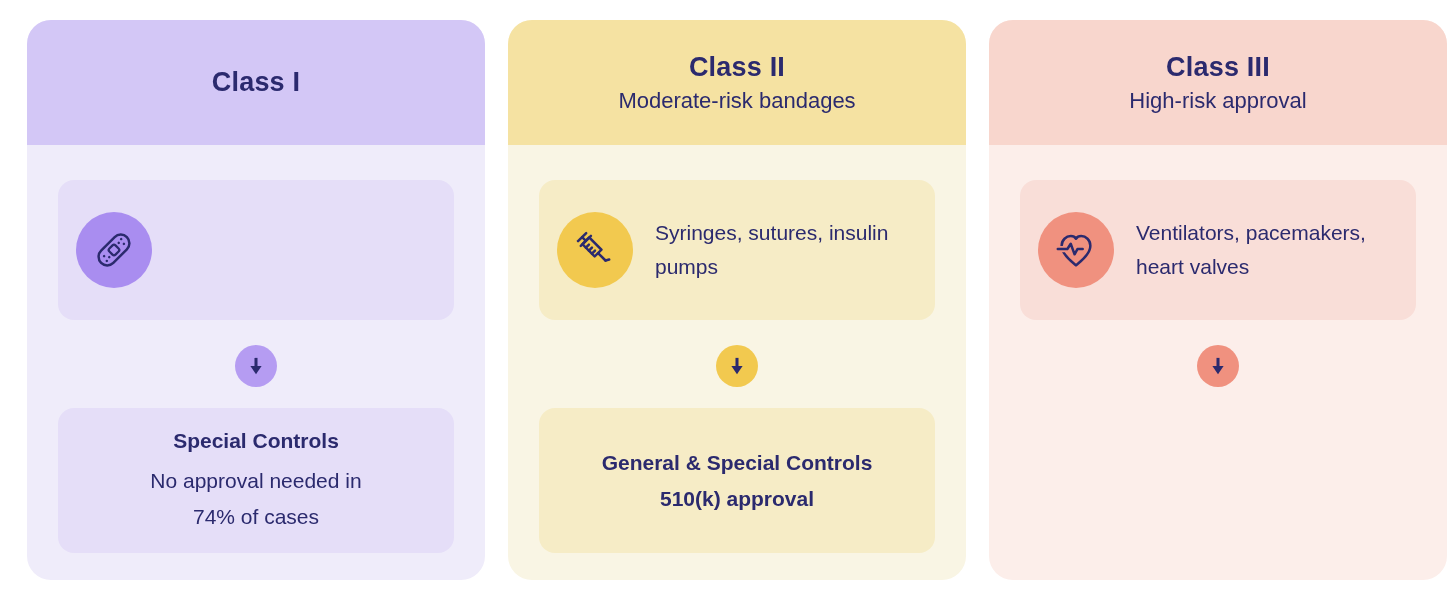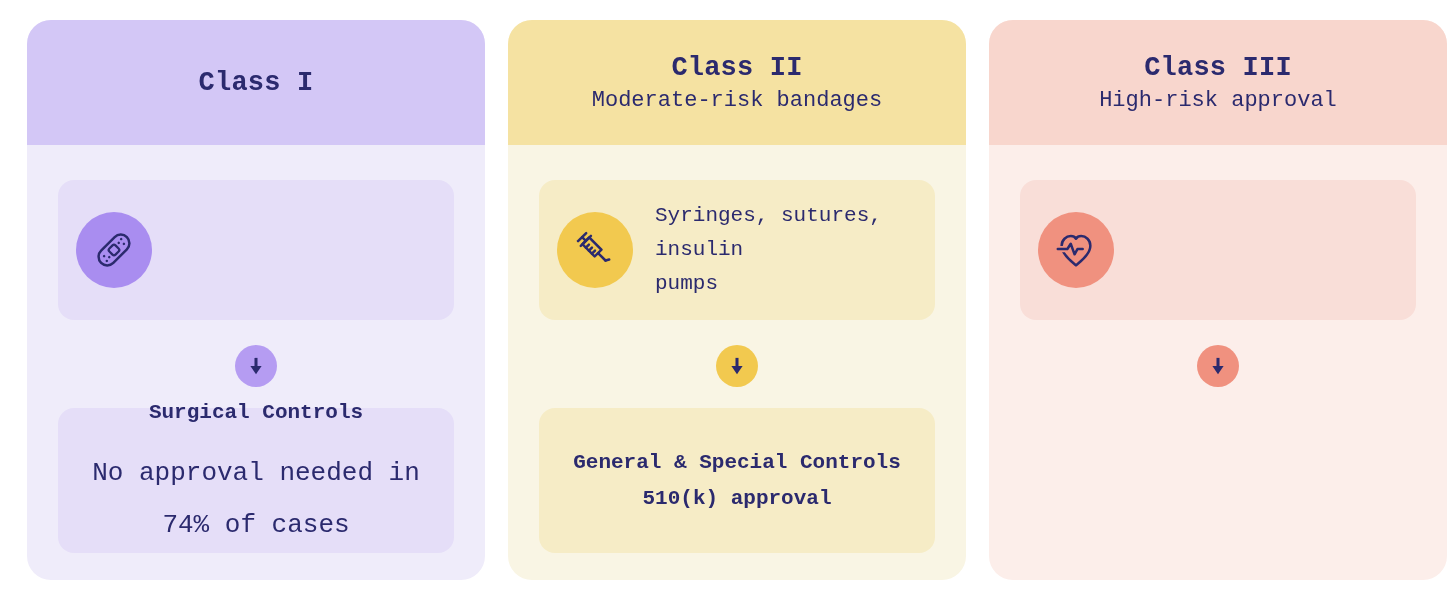--- a/index.html
+++ b/index.html
@@ -12,21 +12,20 @@
     width: 1456px;
     height: 592px;
     background: #ffffff;
     font-family: "Liberation Sans", sans-serif;
     overflow: hidden;
   }
   .cards-row {
     display: flex;
     gap: 23px;
     padding: 20px 0 0 27px;
-    font-family: Liberation Mono, monospace;
   }
   .card {
     width: 458px;
     height: 560px;
     border-radius: 24px;
     background: var(--body-bg);
     overflow: hidden;
     display: flex;
     flex-direction: column;
     flex: 0 0 458px;
@@ -116,23 +115,23 @@
   }
   .outcome-title {
     margin: 0;
     font-size: 21px;
     line-height: 36px;
     font-weight: bold;
     color: var(--ink);
     white-space: pre-wrap;
   }
   .outcome-detail {
-    margin: 16px;
-    font-size: 26px;
-    line-height: 52px;
+    margin: 4px;
+    font-size: 21px;
+    line-height: 36px;
     font-weight: normal;
     color: var(--ink);
     white-space: pre-wrap;
   }
   .outcome-detail:empty { display: none; }
 </style>
 </head>
 <body>
 
 <div class="canvas">
@@ -161,21 +160,21 @@
             </svg>
           </span>
         </div>
         <div class="arrow-circle">
           <svg viewBox="0 0 24 24" width="26" height="26" aria-hidden="true">
             <line x1="12" y1="4.5" x2="12" y2="12" stroke="#2b2a6e" stroke-width="2.8"></line>
             <path d="M12 19.5 L6.8 12 L17.2 12 Z" fill="#2b2a6e"></path>
           </svg>
         </div>
         <div class="outcome-box">
-          <p class="outcome-title">Surgical Controls</p>
+          <p class="outcome-title">Special Controls</p>
           <p class="outcome-detail">No approval needed in
 74% of cases</p>
         </div>
       </div>
     </section>
 
     <section class="card" style="--header-bg: #f5e2a2; --body-bg: #f9f5e4; --box-bg: #f6ecc6; --icon-bg: #f2c94f; --arrow-bg: #f2c94f; --ink: #2b2a6e;">
       <header class="card-header">
         <h2 class="card-title">Class II</h2>
         <p class="card-subtitle">Moderate-risk bandages</p>
@@ -221,20 +220,22 @@
       </header>
       <div class="card-body">
         <div class="example-box">
           <span class="icon-circle">
             <svg viewBox="0 0 48 48" width="46" height="46" aria-hidden="true">
               <path d="M24 40 C20 36.5 9 29 9 19.5 C9 13.5 13.8 9.5 18.6 9.5 C21 9.5 23 10.6 24 12.3 C25 10.6 27 9.5 29.4 9.5 C34.2 9.5 39 13.5 39 19.5 C39 29 28 36.5 24 40 Z" fill="none" stroke="#2b2a6e" stroke-width="2.6" stroke-linejoin="round"></path>
               <polyline points="5,23 15,23 18.5,17.5 22.5,28.5 25.5,23 31,23" fill="none" stroke="#f0917f" stroke-width="6.5" stroke-linejoin="round" stroke-linecap="round"></polyline>
               <polyline points="5,23 15,23 18.5,17.5 22.5,28.5 25.5,23 31,23" fill="none" stroke="#2b2a6e" stroke-width="2.6" stroke-linejoin="round" stroke-linecap="round"></polyline>
             </svg>
           </span>
+          <p class="example-text">Ventilators, pacemakers,
+heart valves</p>
         </div>
         <div class="arrow-circle">
           <svg viewBox="0 0 24 24" width="26" height="26" aria-hidden="true">
             <line x1="12" y1="4.5" x2="12" y2="12" stroke="#2b2a6e" stroke-width="2.8"></line>
             <path d="M12 19.5 L6.8 12 L17.2 12 Z" fill="#2b2a6e"></path>
           </svg>
         </div>
       </div>
     </section>
 

